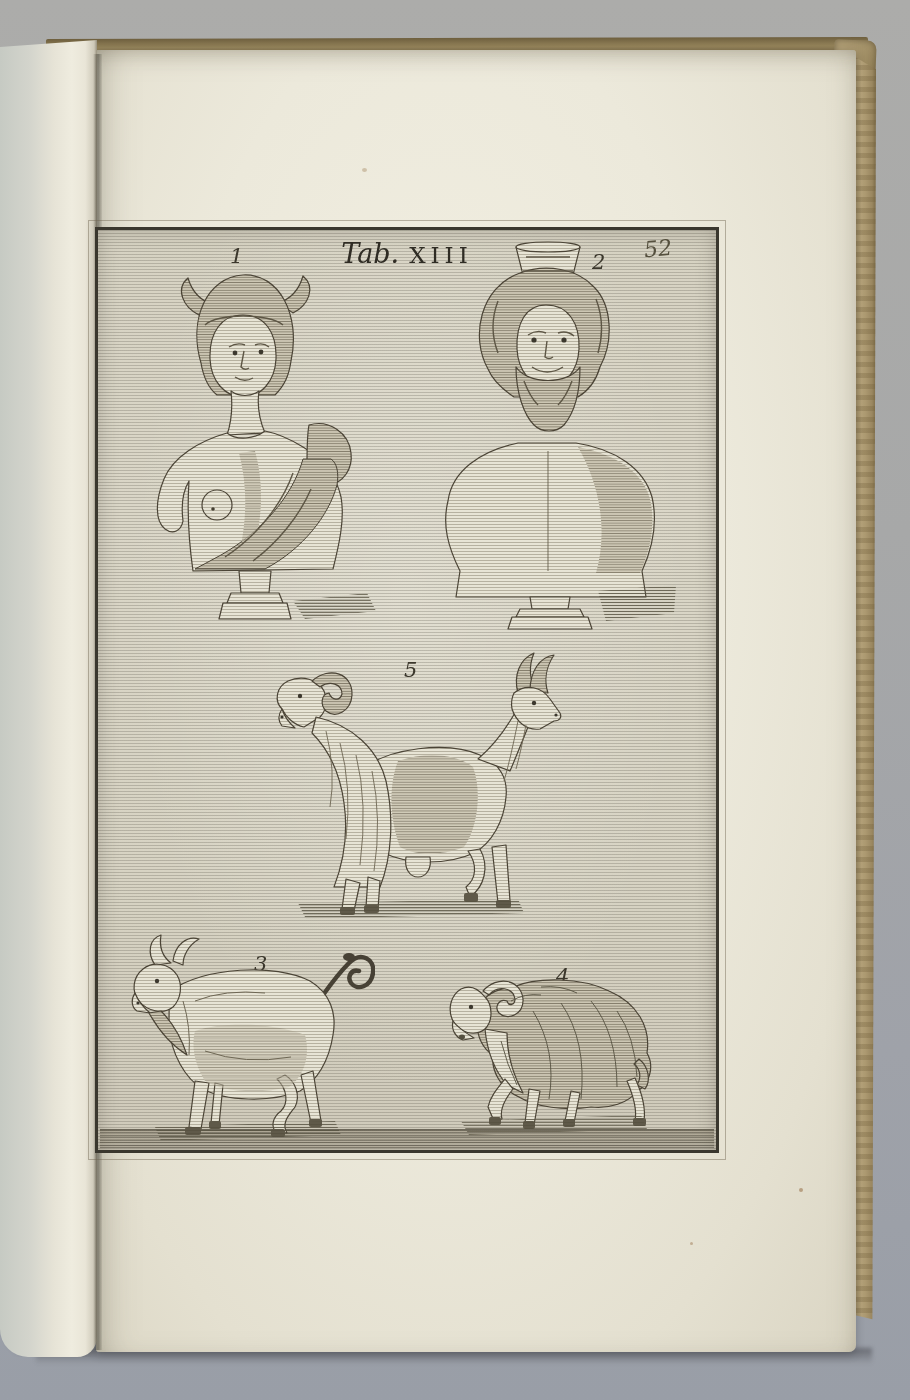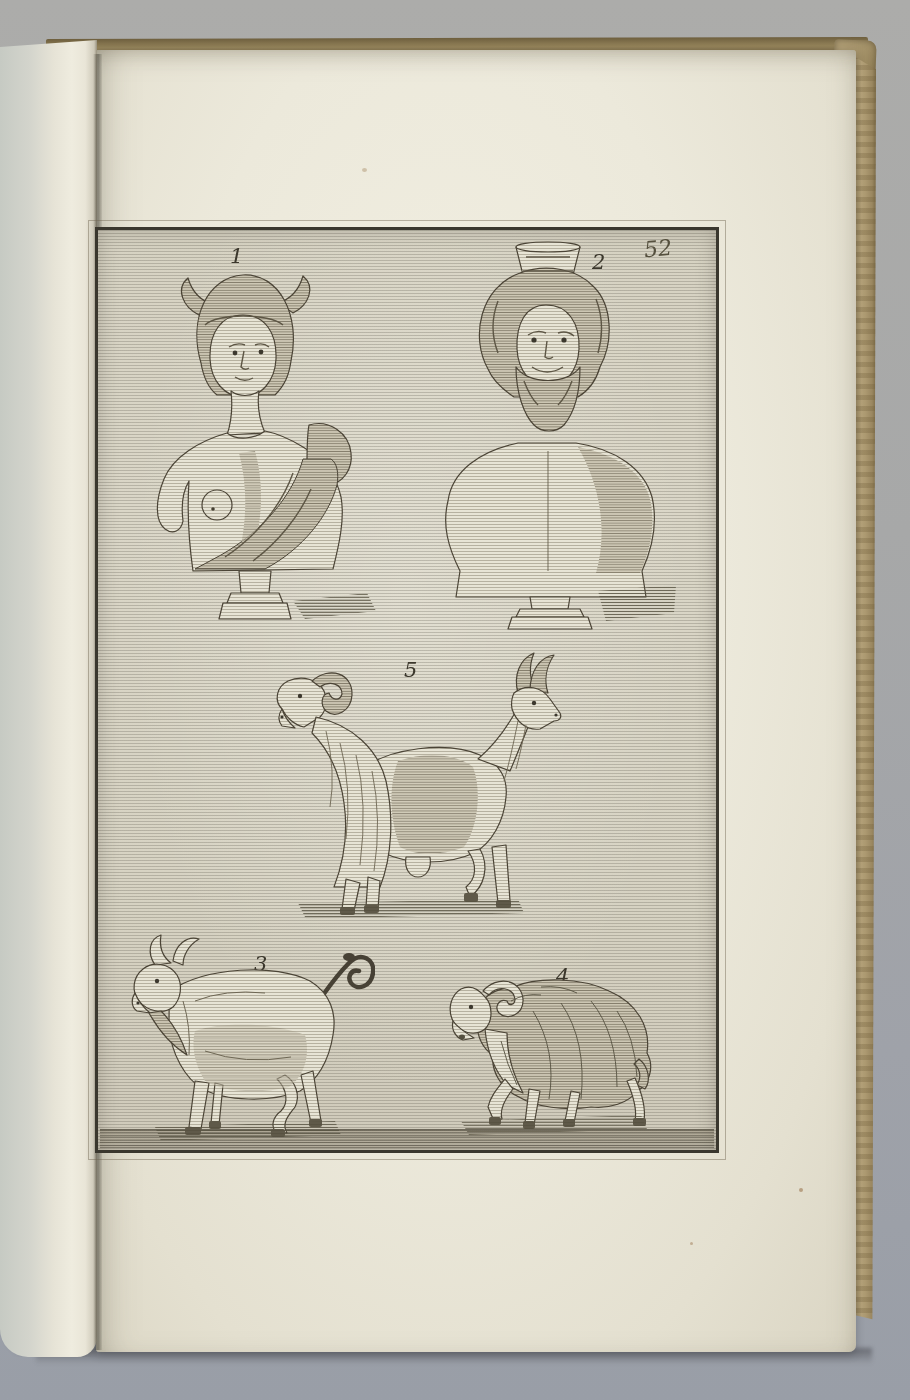--- a/index.html
+++ b/index.html
@@ -104,20 +104,23 @@
   <div class="neighbor-page"></div>
   <div class="gutter"></div>
 
   <div class="spot spot1"></div>
   <div class="spot spot2"></div>
   <div class="spot spot3"></div>
 
   <div class="plate">
     <div class="plate-ground"></div>
 
+    <div class="plate-title">
+      <span class="title-prefix">Tab.</span><span class="title-numeral">XIII</span>
+    </div>
     <div class="page-num">52</div>
 
     <div class="fig-num num-1">1</div>
     <div class="fig-num num-2">2</div>
     <div class="fig-num num-5">5</div>
     <div class="fig-num num-3">3</div>
     <div class="fig-num num-4">4</div>
 
     <div class="fig fig-bust1">
       <svg width="235" height="370" viewBox="0 0 235 370">

